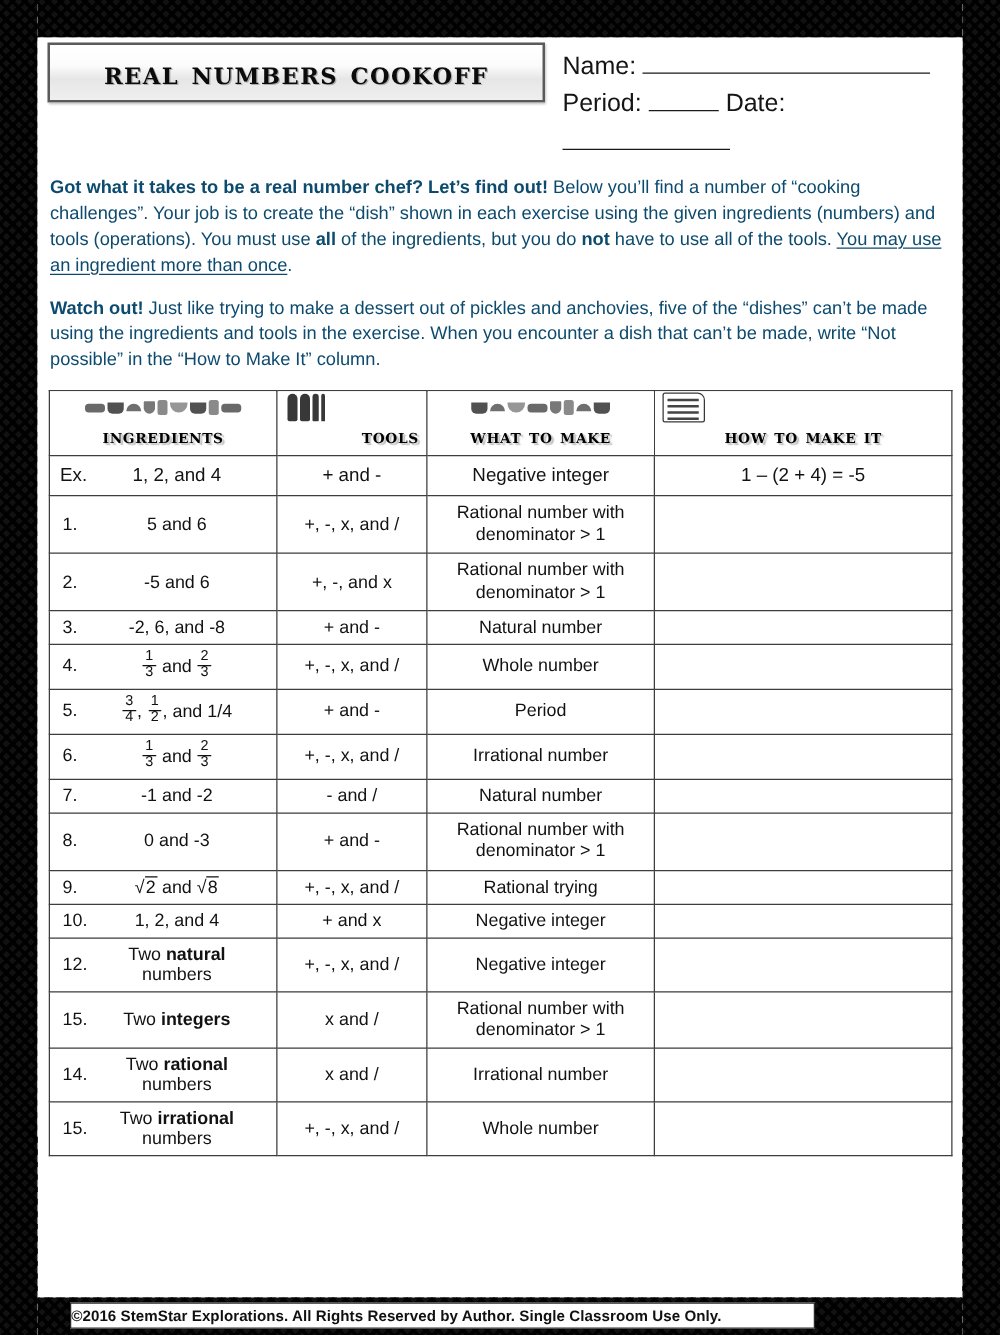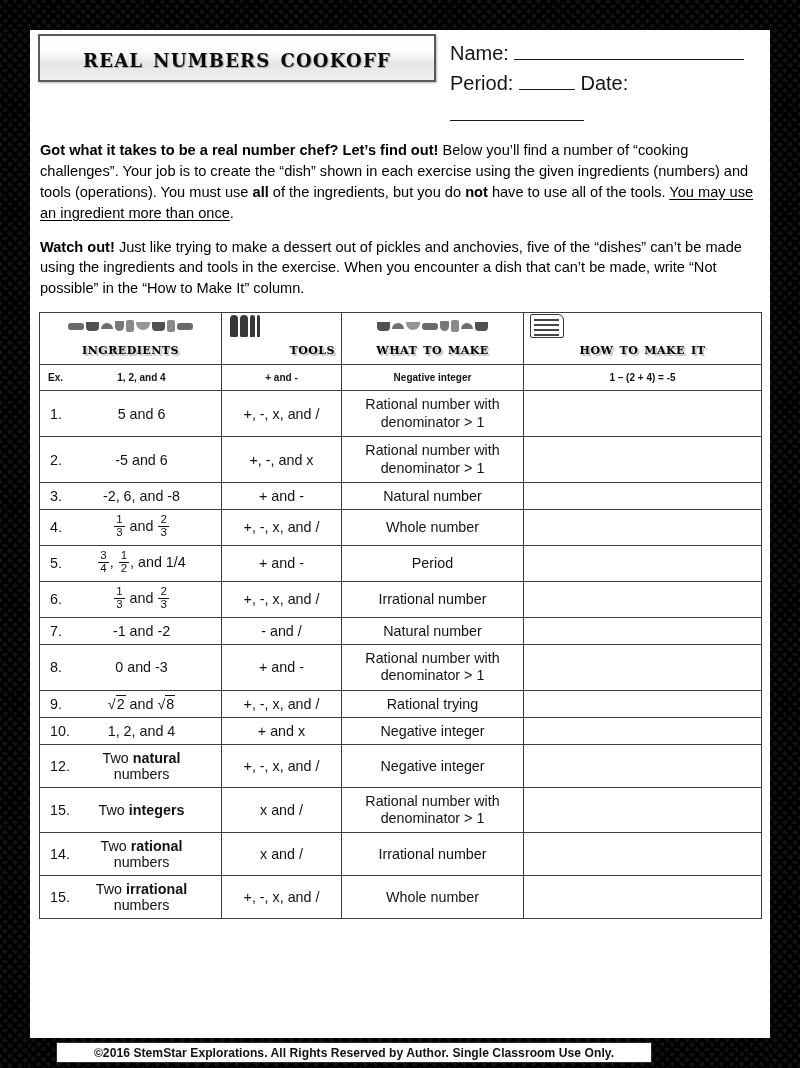--- a/index.html
+++ b/index.html
@@ -79,21 +79,21 @@
   }
   .fl { display: inline-block; border-bottom: 1.6px solid #1a1a1a; vertical-align: baseline; height: 15px; }
   .fl-name   { width: 230px; }
   .fl-period { width: 56px; }
   .fl-date   { width: 134px; }
 
   
   .para {
     font-size: 14.6px;
     line-height: 1.43;
-    color: #000000;
+    color: #0c4a6e;
     margin: 11px 2px 0 2px;
     text-align: left;
   }
   .para b { font-weight: 700; }
   .para u { text-decoration: underline; text-underline-offset: 2px; }
   #para2 { margin-top: 13px; }
 
   
   #tbl {
     margin: 13px 0 0 1px;
@@ -165,21 +165,21 @@
 
   
   .cell {
     padding: 5px 6px;
     font-size: 14.3px;
     color: #121212;
     text-align: center;
     vertical-align: middle;
     background: #ffffff;
   }
-  .row-ex .cell { font-weight: 700; font-size: 10px; padding: 7px 6px; }
+  .row-ex .cell { font-weight: 400; font-size: 15px; padding: 7px 6px; }
   .cell.ing { text-align: left; padding-left: 0; }
 
   .ing-wrap { display: flex; align-items: center; }
   .ing-no   { width: 40px; flex: 0 0 40px; text-align: left; padding-left: 10px; }
   .ing-val  { flex: 1 1 auto; text-align: center; padding-right: 12px; }
   .ing-val b { font-weight: 700; }
   .row-ex .ing-no { padding-left: 8px; }
 
   .two-line { line-height: 1.22; }
 
@@ -203,21 +203,21 @@
 
   .blank-cell { height: 100%; }
 
   
   #footer {
     position: absolute;
     left: 56px; bottom: 5px;
     width: 596px; height: 21px;
     border: 1.6px solid #2a2a2a;
     background: #ffffff;
-    display: flex; align-items: center; justify-content: center;
+    display: flex; align-items: center; 
   }
   #footer span {
     font-size: 12.1px;
     font-weight: 700;
     color: #111111;
     letter-spacing: 0.05px;
     white-space: nowrap;
   }
 </style>
 </head>

